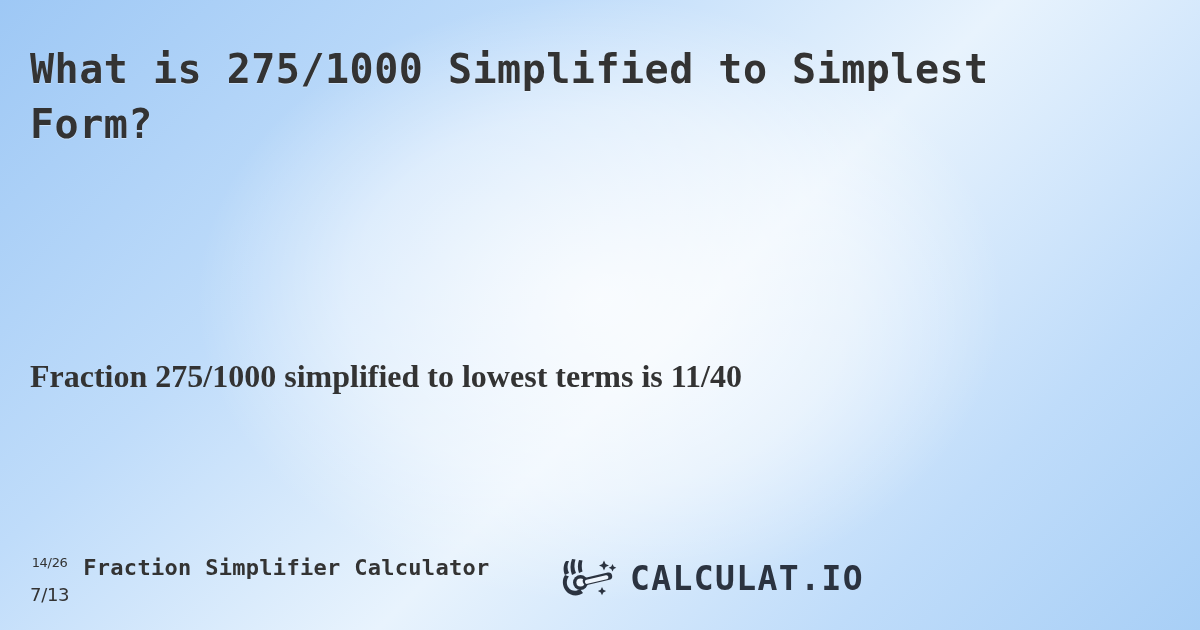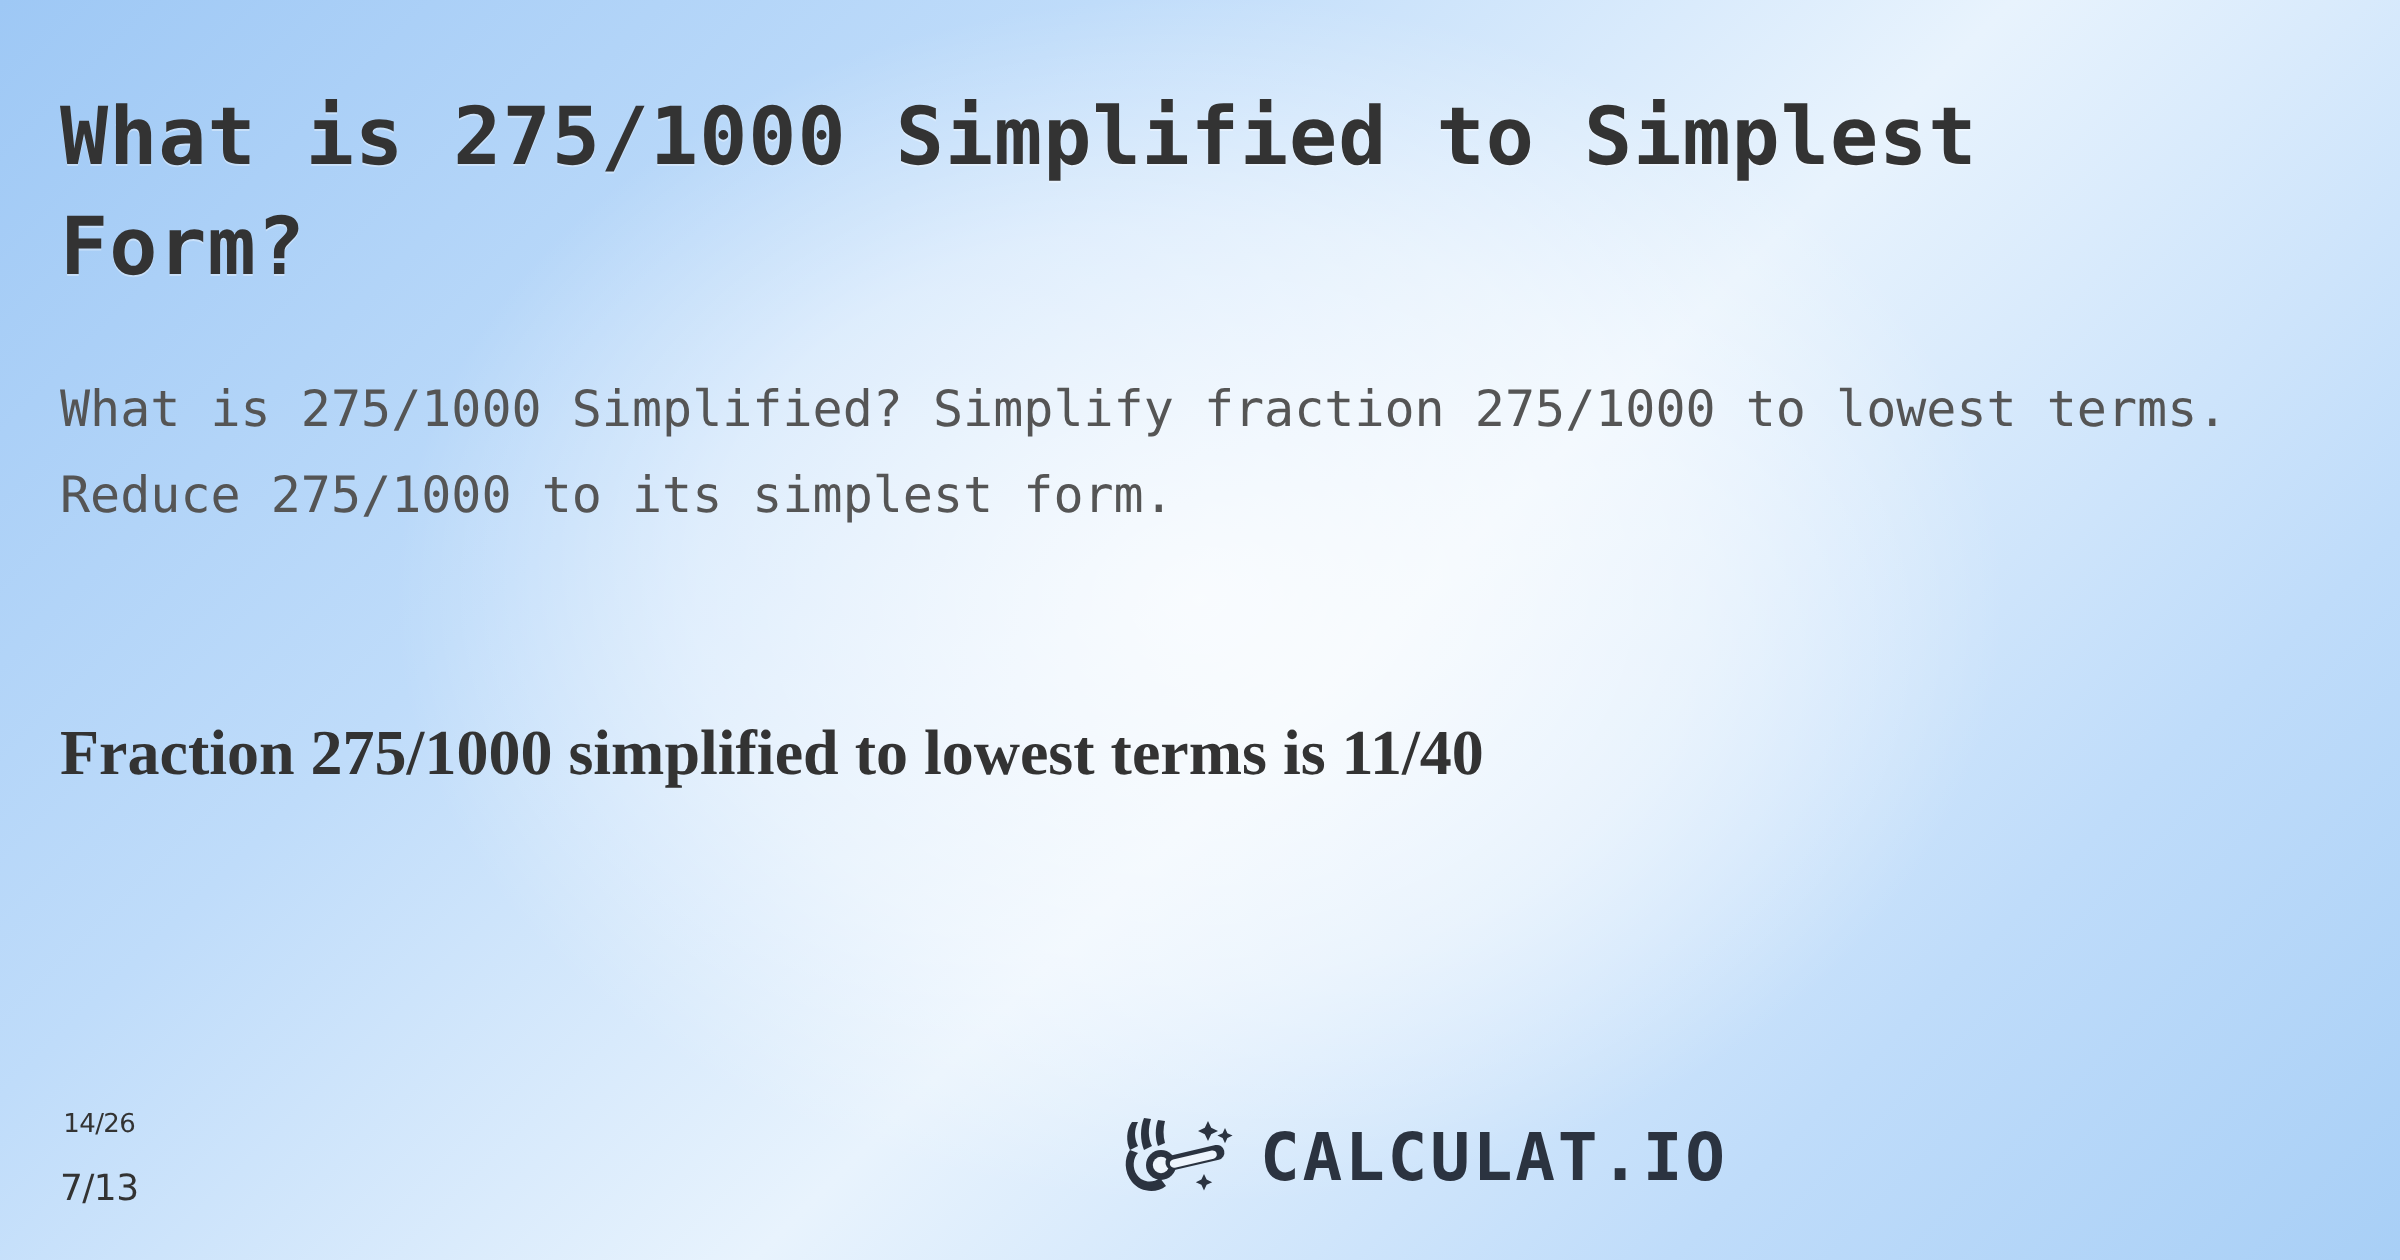--- a/index.html
+++ b/index.html
@@ -384,31 +384,31 @@
       <polygon points="1196.0,810.6 1248.0,720.5 1300.0,810.6" fill="rgb(138,190,242)" fill-opacity="0.68"></polygon>
       <polygon points="1248.0,720.5 1352.0,720.5 1300.0,810.6" fill="rgb(141,192,242)" fill-opacity="1.00"></polygon>
     </g>
 </svg>
 <div id="bg-tint"></div>
 
 <div class="page">
 
   <h1 id="title">What is 275/1000 Simplified to Simplest Form?</h1>
 
-  <p id="subtitle">What is 275/1000 Simplified? Simplify fraction 275/1000 to lowest terms. Reduce 275/1000 to its simplest form.</p>
 
   <p id="result">Fraction 275/1000 simplified to lowest terms is 11/40</p>
 
   <div id="footer">
 
     <div class="footer-left">
       <div class="frac-icon">
         <span class="frac-top">14/26</span>
         <span class="frac-bot">7/13</span>
       </div>
+      <div id="footer-label">Fraction Simplifier Calculator</div>
     </div>
 
     <div class="footer-right">
 
       <svg id="brand-mark" width="62" height="42" viewBox="0 0 62 42" aria-hidden="true">
         <g fill="#2b3340">
 
           <path d="M7 3 C4 7 4 13 6 17 L10 15 C8 11 8 7 10 3 Z"></path>
           <path d="M13 1 C11 6 11 12 13 17 L17 15 C15 11 15 6 16.5 1.5 Z"></path>
           <path d="M20 2 C18.5 6 18.5 11 20 15 L23.5 13.5 C22.5 10 22.5 6 23.5 2.5 Z"></path>

